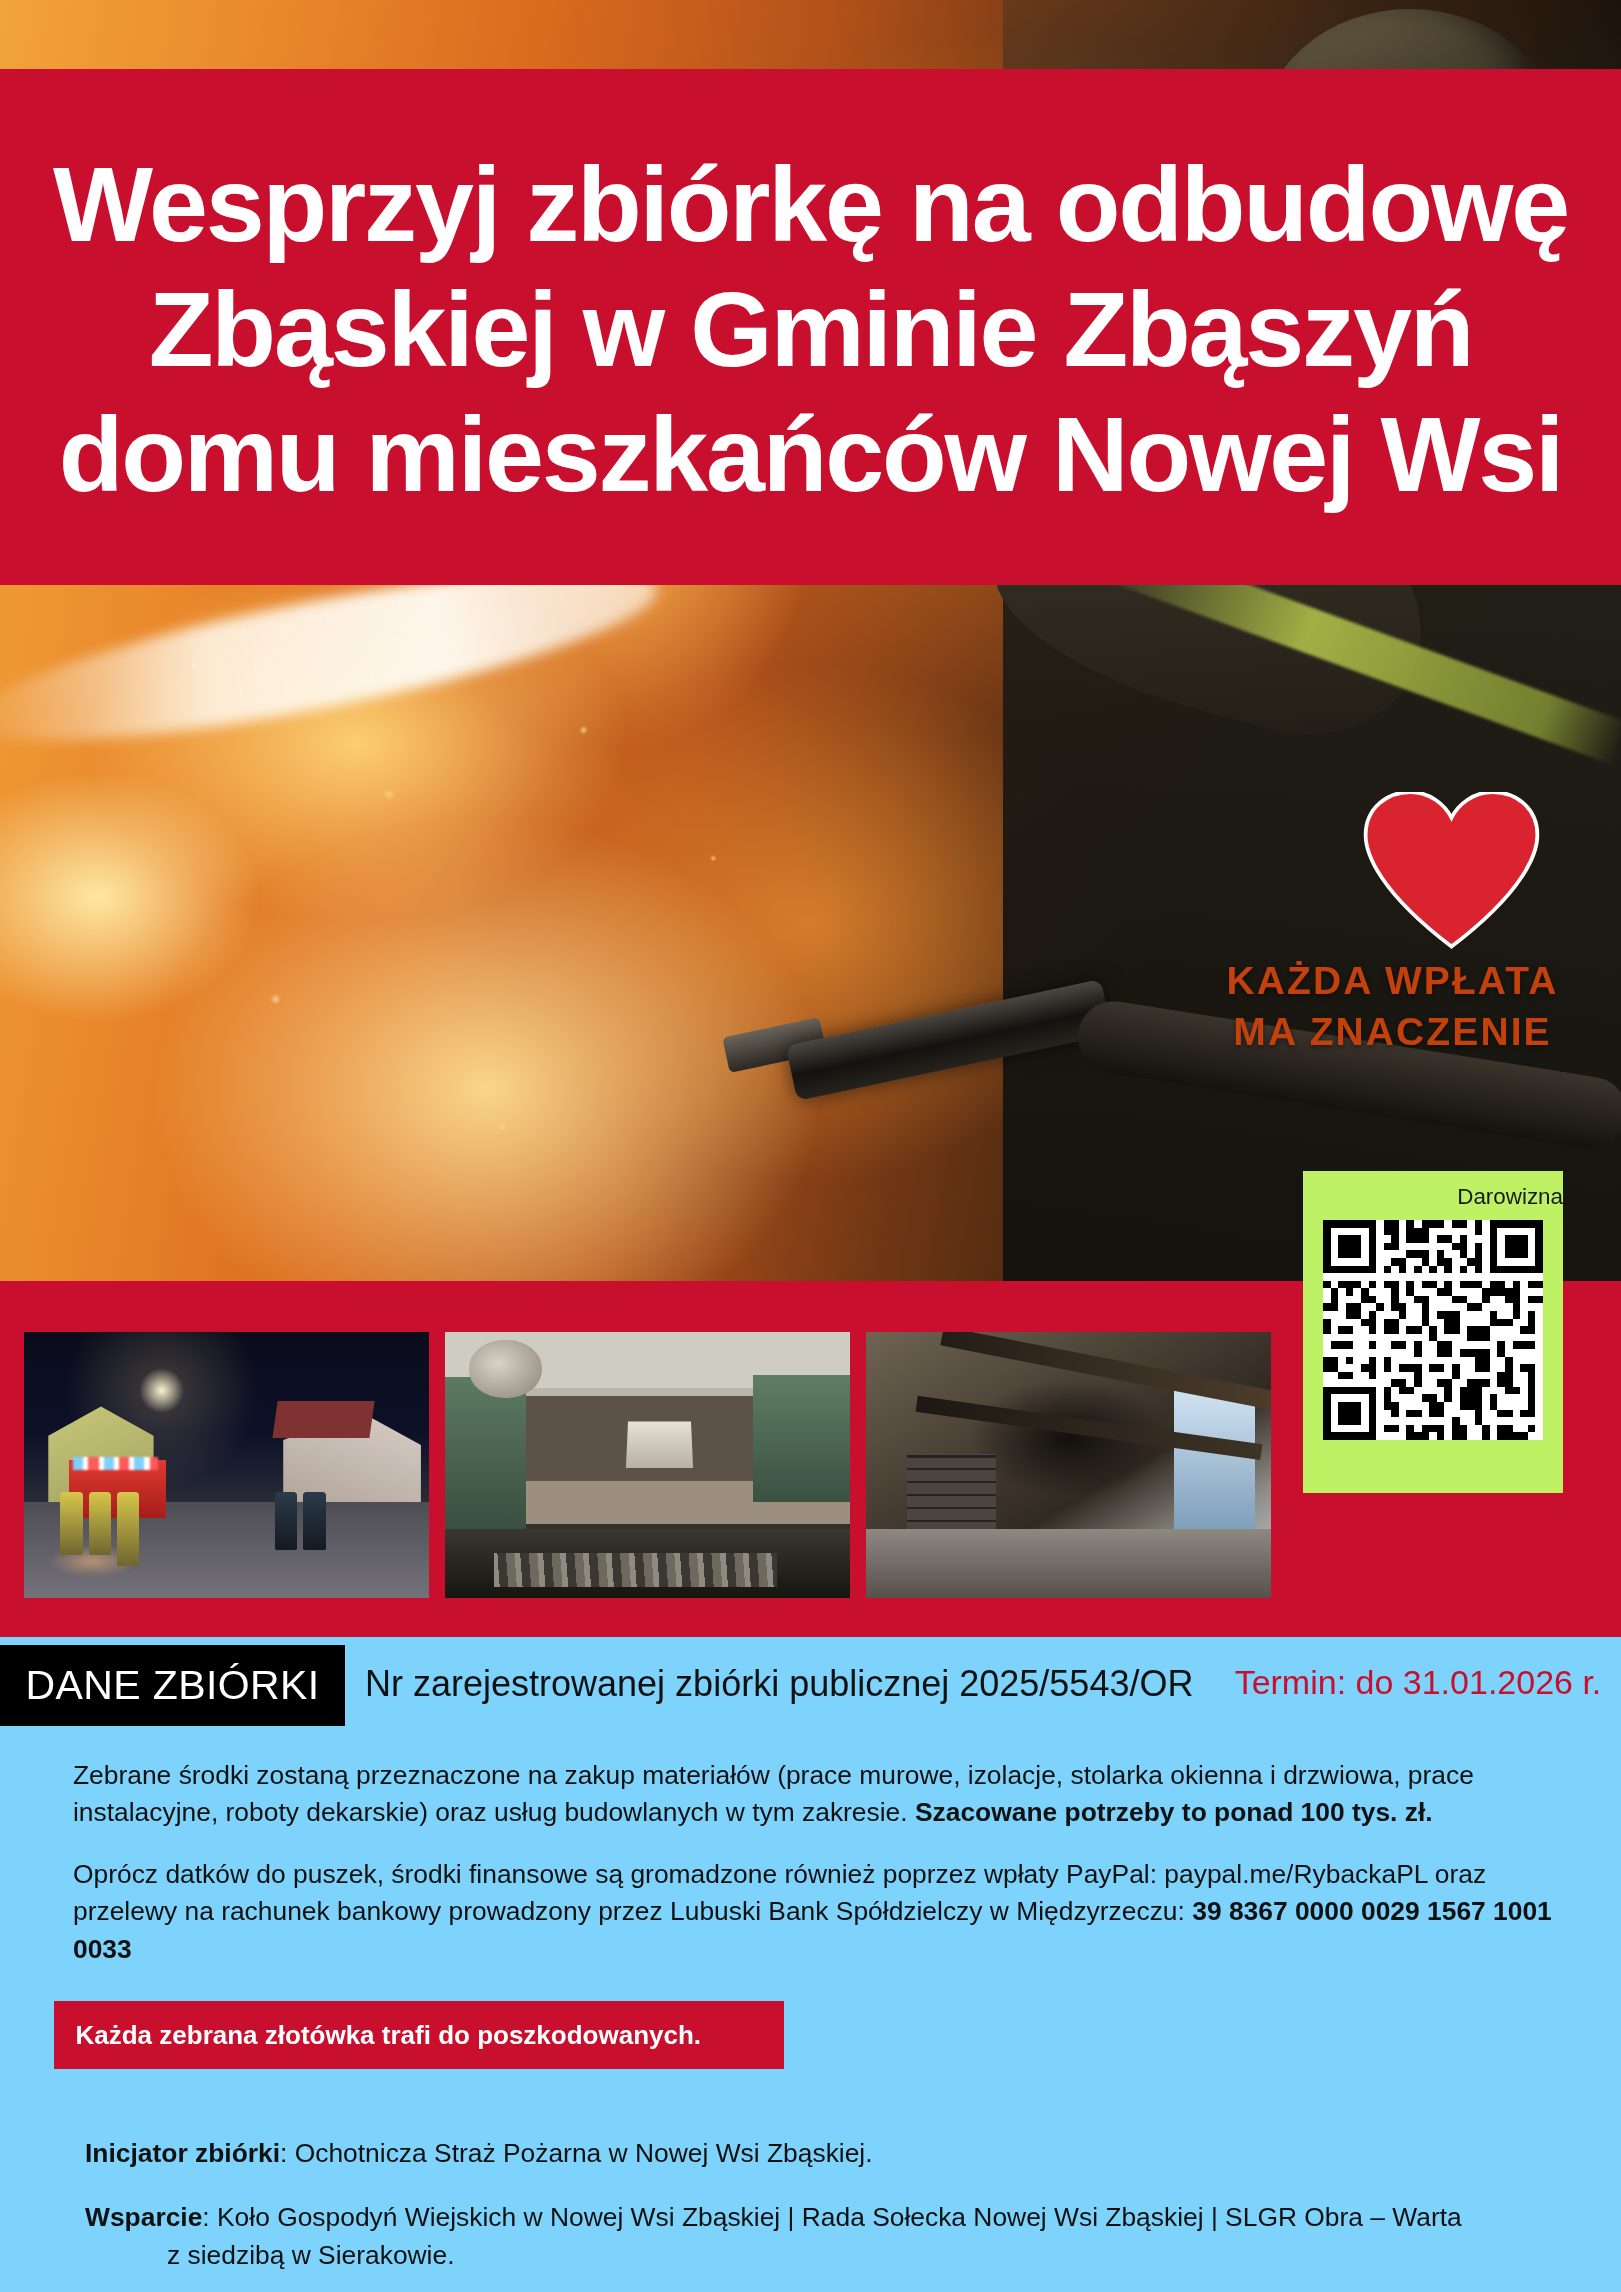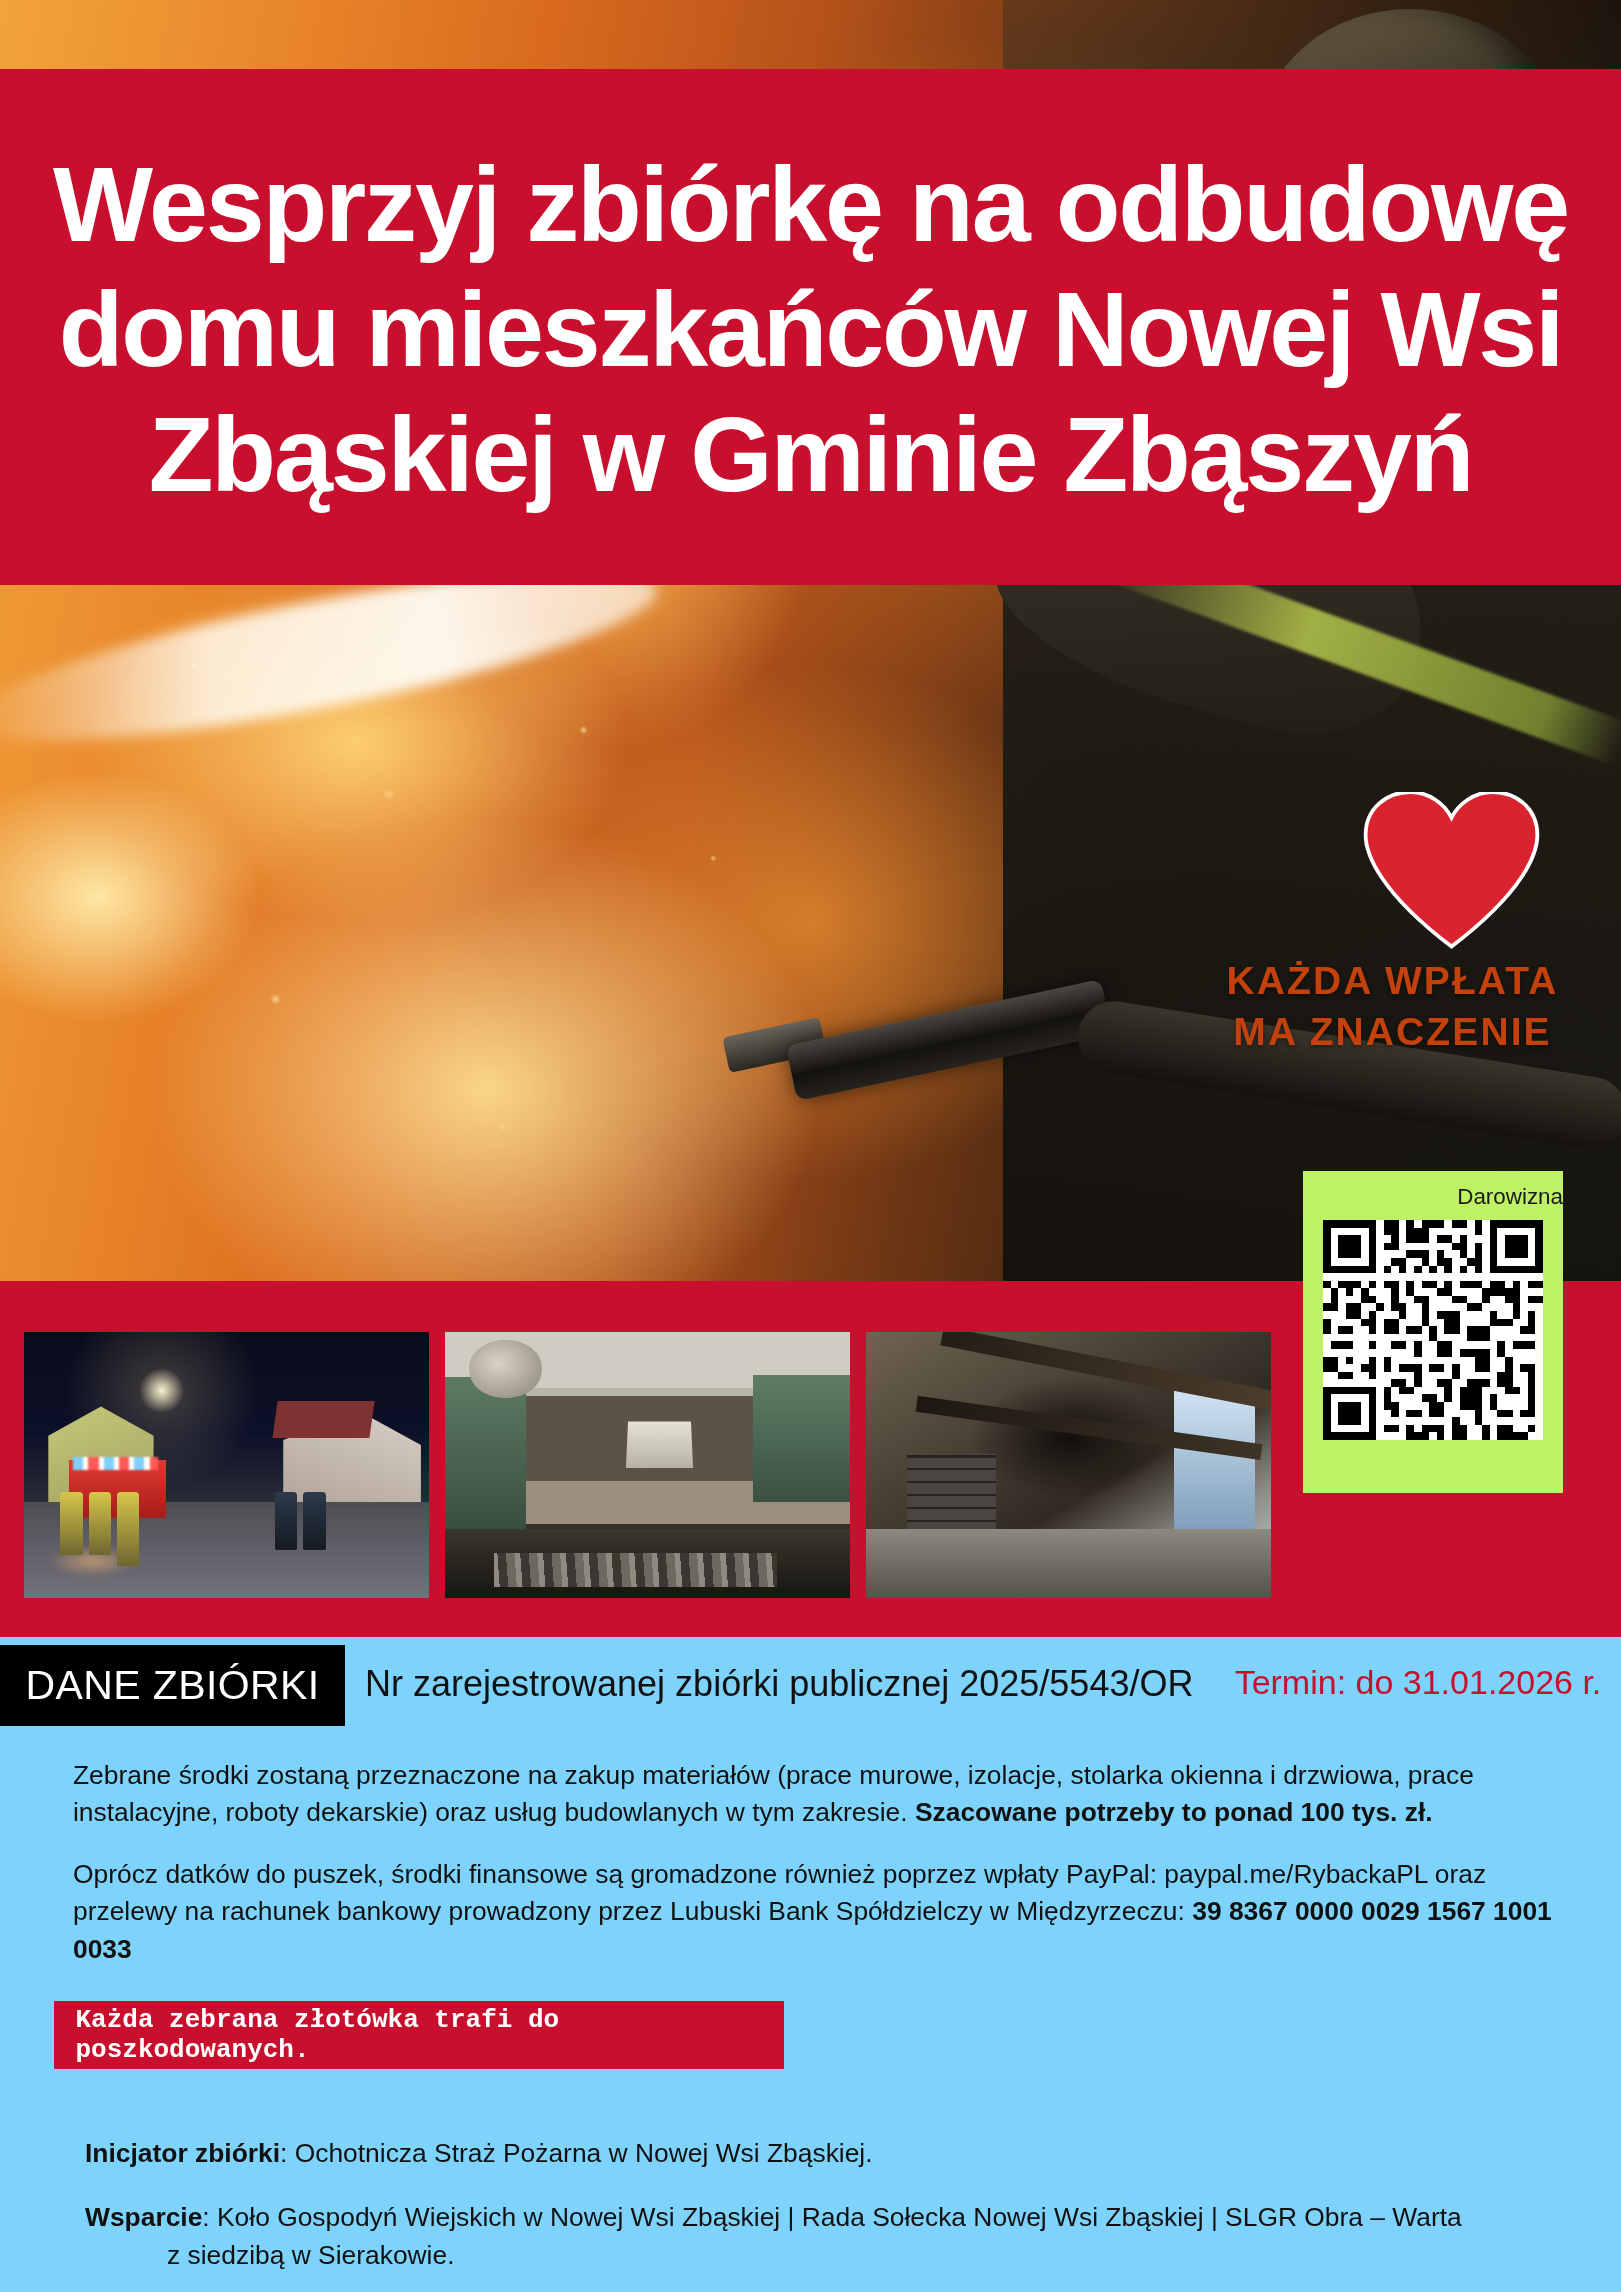--- a/index.html
+++ b/index.html
@@ -347,21 +347,21 @@
     background: #C8102E;
     display: flex; align-items: center;
     box-sizing: border-box;
     padding-left: 21.5px;
     z-index: 3;
   }
   .highlight-bar span {
     color: #ffffff;
     font-size: 26px;
     font-weight: bold;
-    font-family: Liberation Mono, monospace;
+    font-family: Liberation Sans, sans-serif;
   }
 
   .footer-block {
     position: absolute;
     left: 73px; top: 2135px;
     width: 1487px;
     font-size: 26.4px;
     line-height: 1.42;
     color: #111111;
     font-family: "Liberation Sans", sans-serif;
@@ -384,22 +384,22 @@
     <div class="ff-arm"></div>
     <div class="ff-stripe-c"></div>
   </div>
   <div class="nozzle-tip"></div>
   <div class="nozzle"></div>
   <div class="hose"></div>
 </div>
 
 <div class="title-band">
   <div class="title-line">Wesprzyj zbiórkę na odbudowę</div>
+  <div class="title-line">Zbąskiej w Gminie Zbąszyń</div>
   <div class="title-line">domu mieszkańców Nowej Wsi</div>
-  <div class="title-line">Zbąskiej w Gminie Zbąszyń</div>
 </div>
 
 <div class="heart">
   <svg viewBox="0 0 100 92" width="177" height="158" aria-hidden="true">
     <path d="M50 90 C 8 58, 0 36, 0 25 C 0 9, 13 0, 26 0 C 37 0, 46 7, 50 15 C 54 7, 63 0, 74 0 C 87 0, 100 9, 100 25 C 100 36, 92 58, 50 90 Z" fill="#D9232E" stroke="#ffffff" stroke-width="2.2"></path>
   </svg>
 </div>
 
 <div class="slogan">
   <div>KAŻDA WPŁATA</div>

